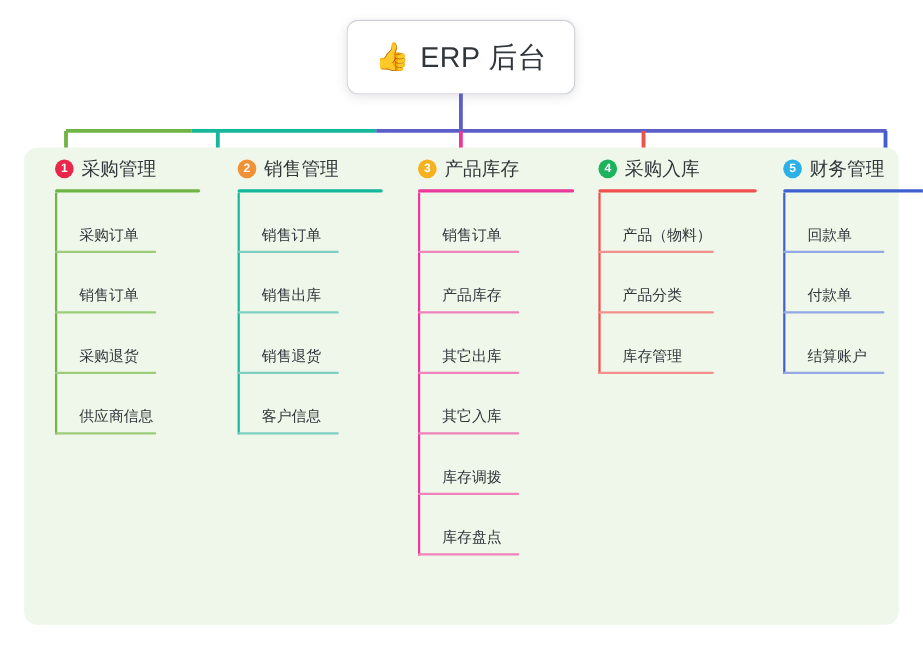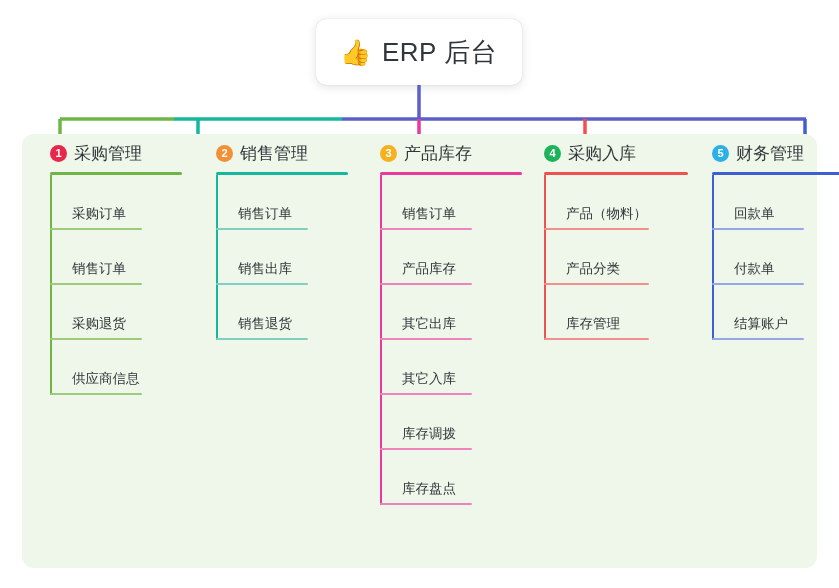--- a/index.html
+++ b/index.html
@@ -211,20 +211,24 @@
             <div class="item-rule" style="background: rgb(127, 207, 194); width: 92px;"></div>
           </div>
           <div class="item">
             <span class="item-label">销售出库</span>
             <div class="item-rule" style="background: rgb(127, 207, 194); width: 92px;"></div>
           </div>
           <div class="item">
             <span class="item-label">销售退货</span>
             <div class="item-rule" style="background: rgb(127, 207, 194); width: 92px;"></div>
           </div>
+          <div class="item">
+            <span class="item-label">客户信息</span>
+            <div class="item-rule" style="background: rgb(127, 207, 194); width: 92px;"></div>
+          </div>
         </div>
       </div>
       <div class="column" style="left: 344px; width: 170px;">
         <div class="col-head">
           <span class="badge" style="background: rgb(245, 177, 30);">3</span>
           <span class="col-title">产品库存</span>
         </div>
         <div class="col-underline" style="background: rgb(233, 57, 154); width: 142px;"></div>
         <div class="items">
           <div class="spine" style="background: rgb(233, 57, 154);"></div>

